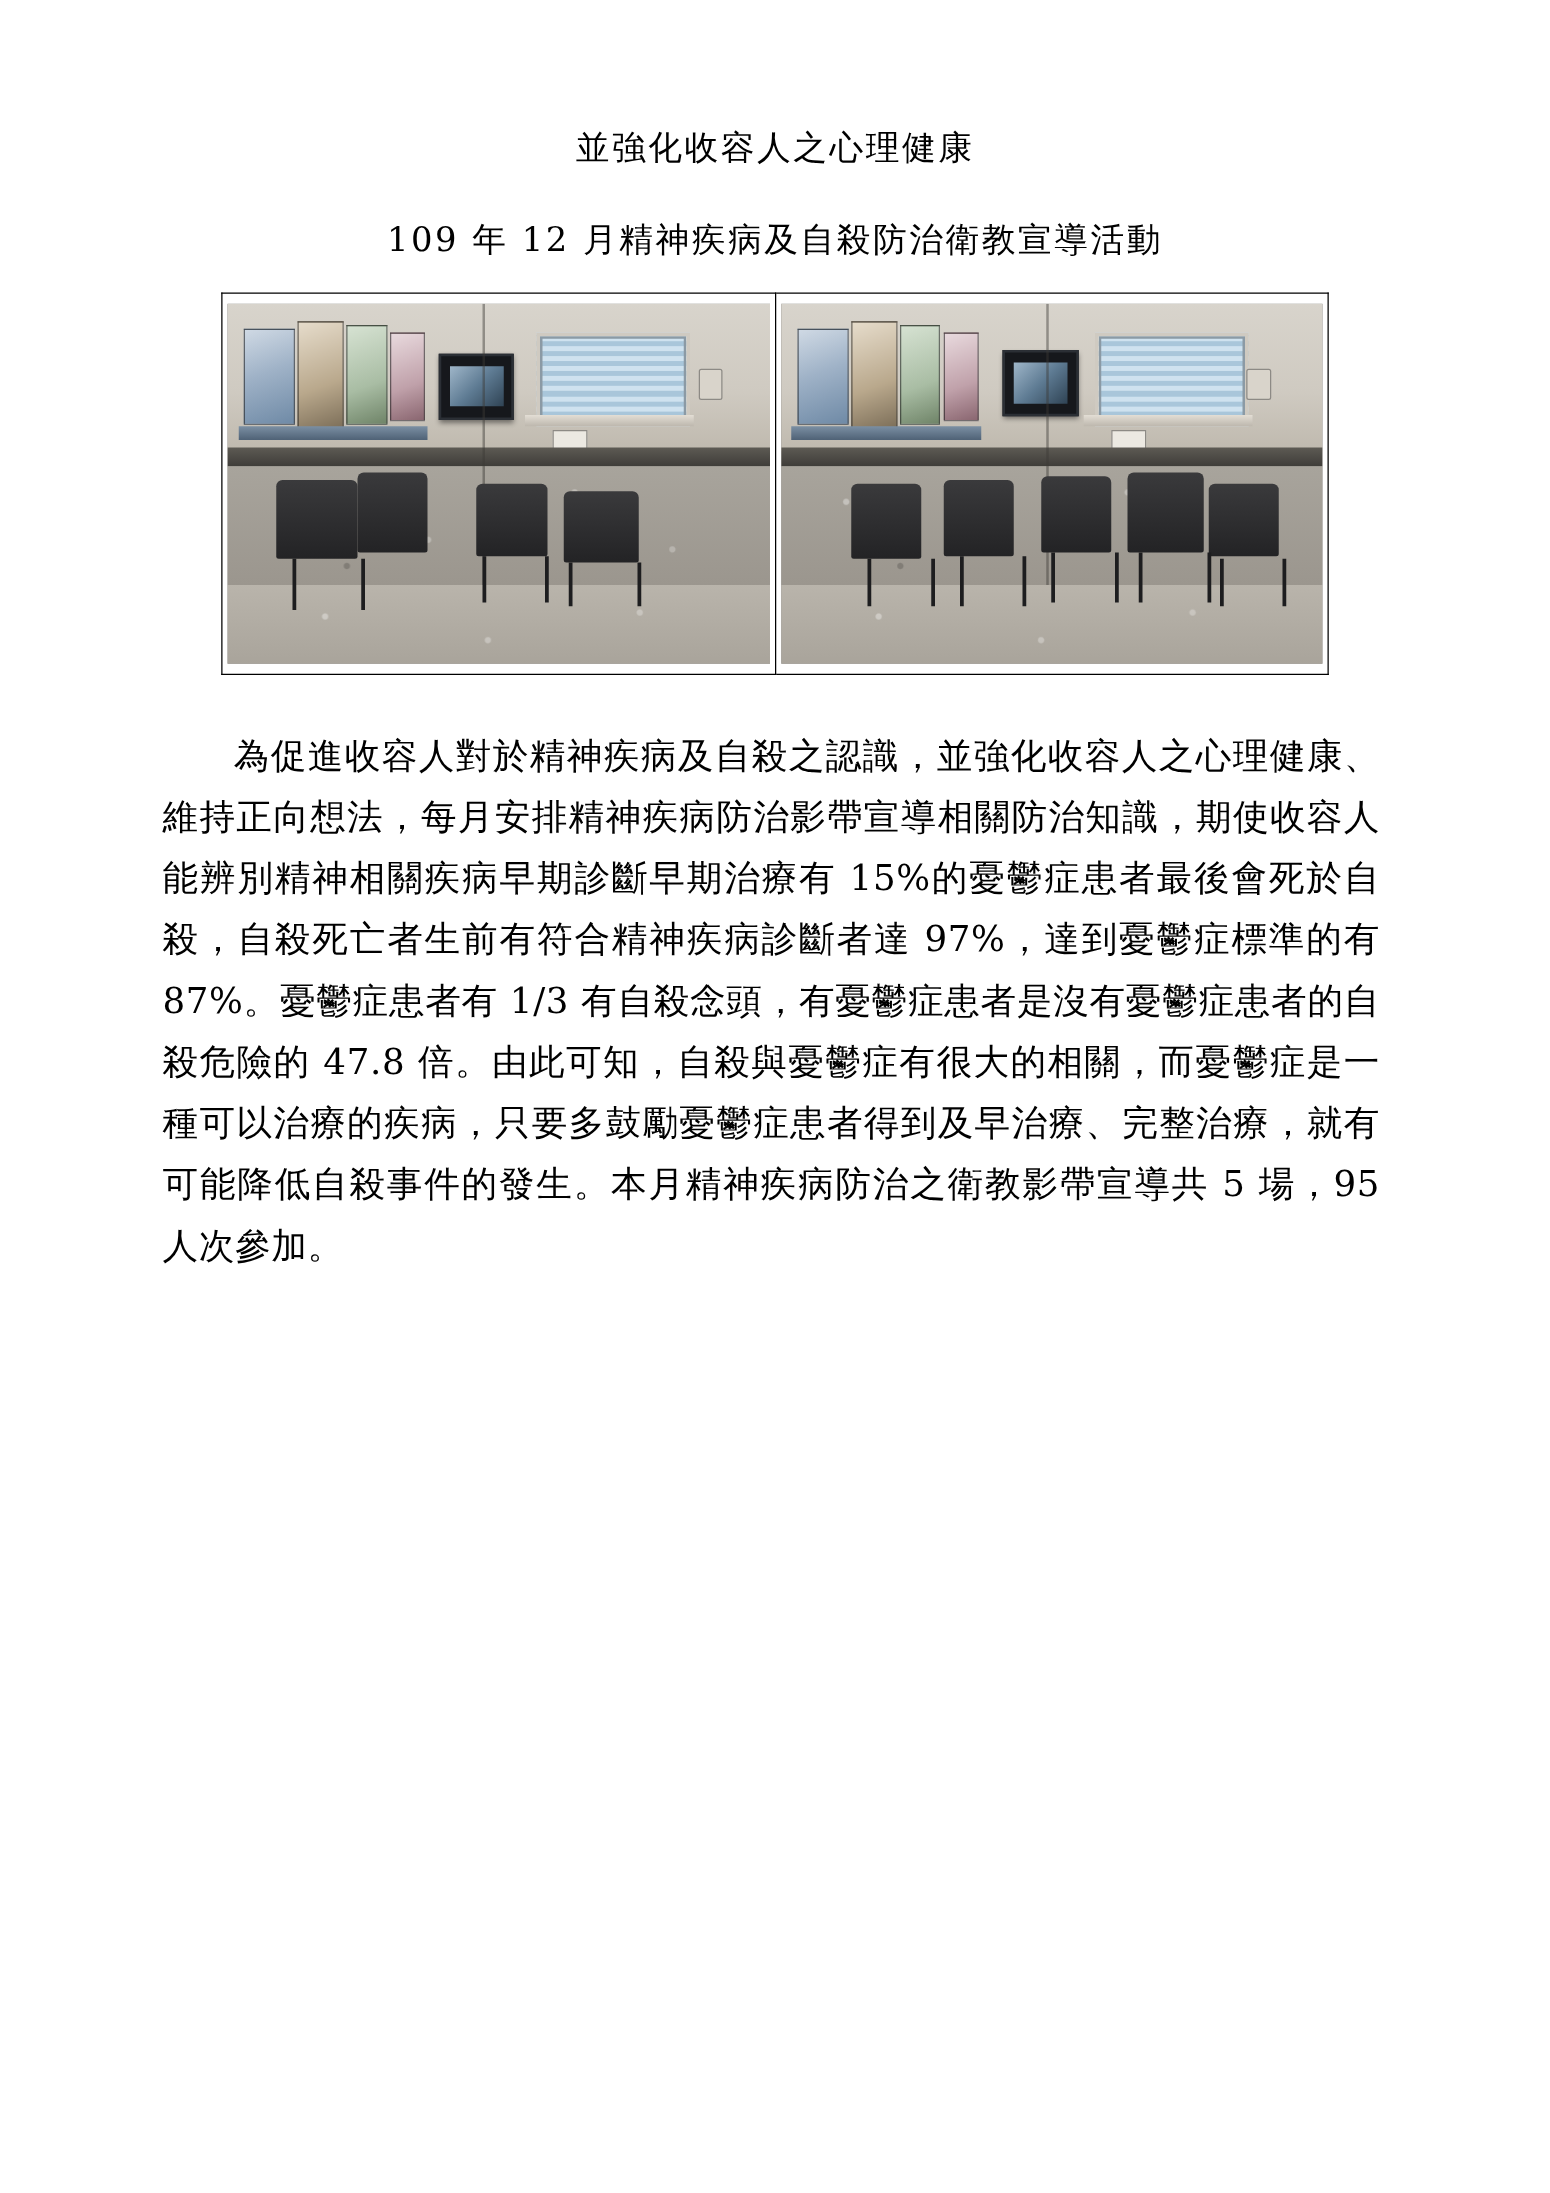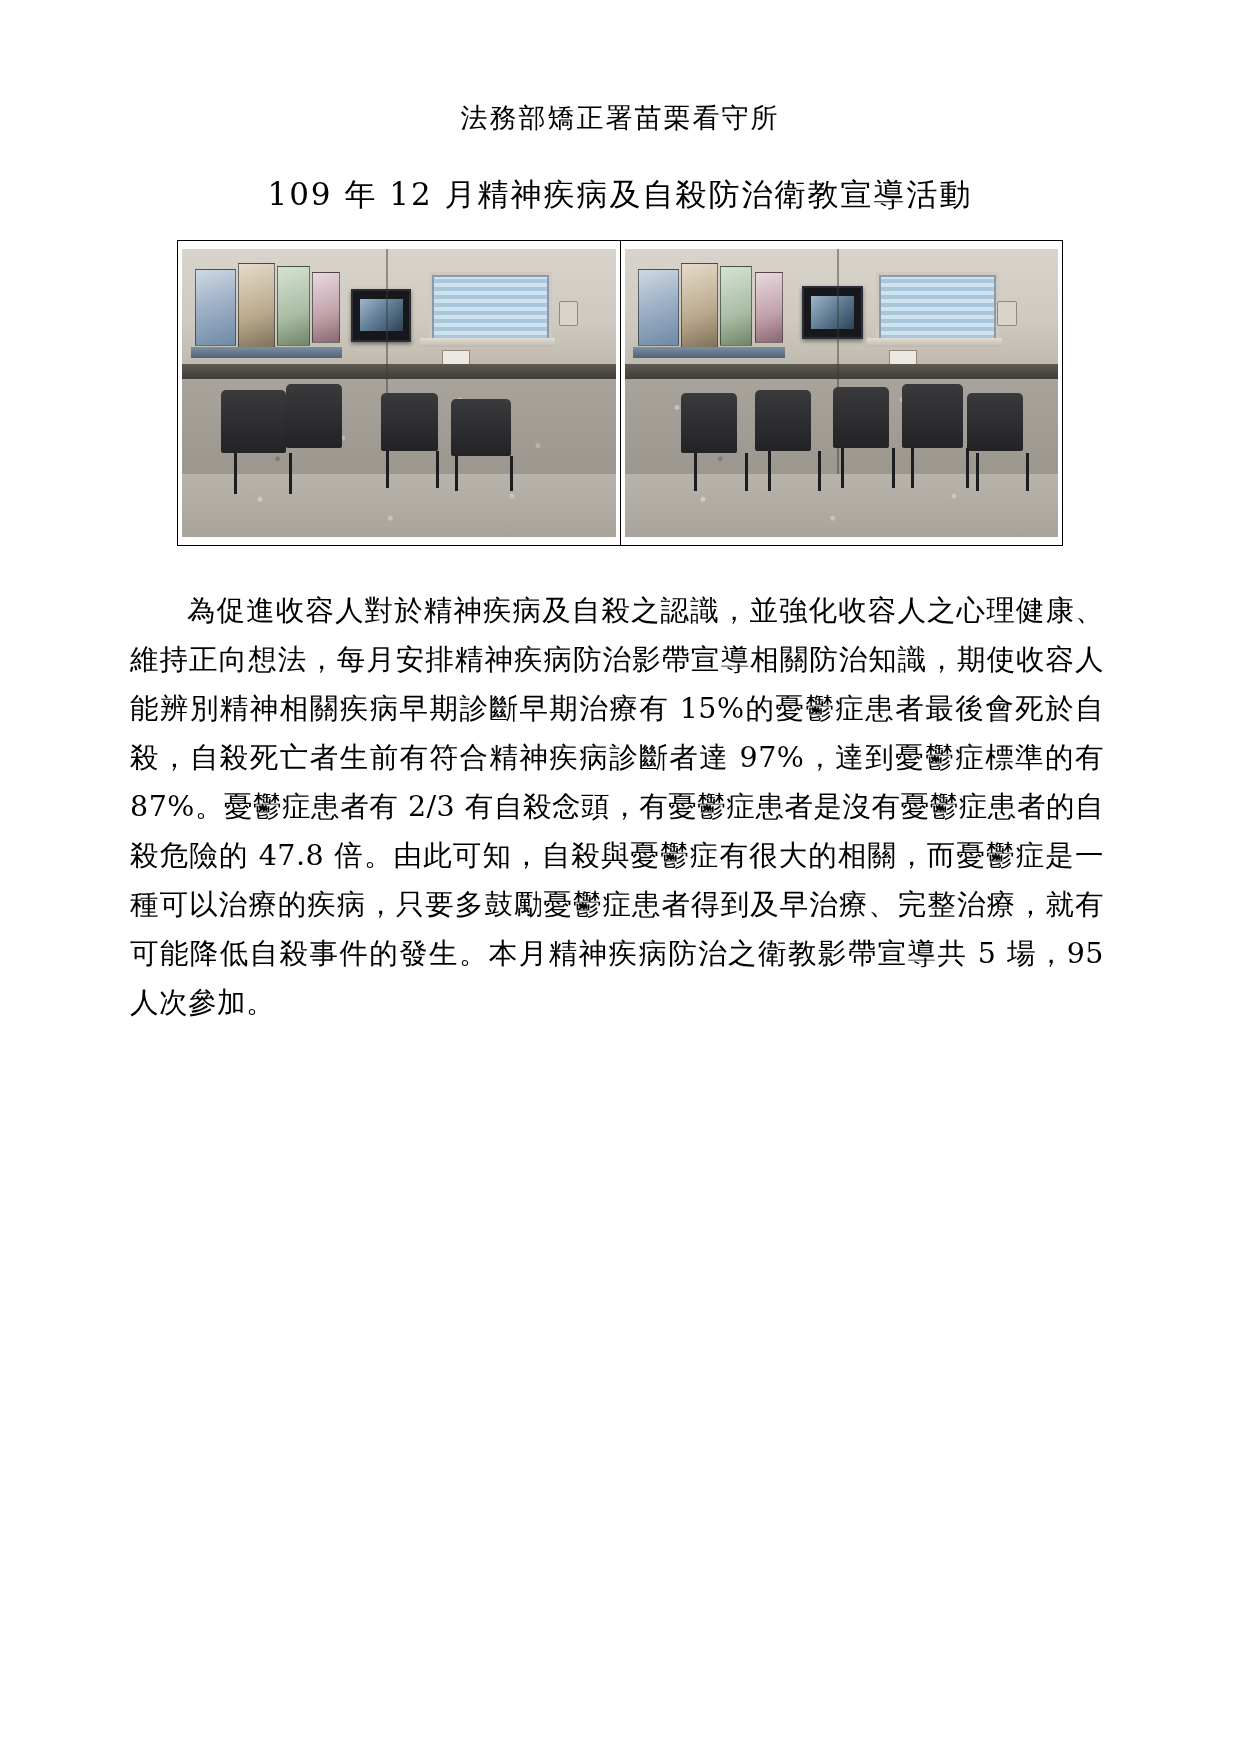--- a/index.html
+++ b/index.html
@@ -24,21 +24,21 @@
   }
   .doc-title {
     text-align: center;
     font-size: 27px;
     letter-spacing: 2px;
     margin: 20px 0 0 0;
     font-family: "DejaVu Serif", "Liberation Serif", serif;
   }
   .doc-subtitle {
     text-align: center;
-    font-size: 31px;
+    font-size: 27px;
     letter-spacing: 2px;
     margin: 38px 0 0 0;
   }
 
   
   .photo-table {
     margin: 24px auto 0 auto;
     width: 886px;
     border-collapse: collapse;
     border: 1.5px solid #000;
@@ -185,21 +185,21 @@
     text-indent: 2em;
     letter-spacing: 0.5px;
     padding-right: 6px;
   }
 </style>
 </head>
 <body>
 
 <div class="page">
 
-  <div class="doc-title">法務部矯正署苗栗看守所</div>
+  <div class="doc-title">並強化收容人之心理健康</div>
   <div class="doc-subtitle">109 年 12 月精神疾病及自殺防治衛教宣導活動</div>
 
   <table class="photo-table">
     <tbody>
         <tr>
       <td class="photo-cell">
         <div class="photo">
           <div class="ph-wall-top"></div>
           <div class="ph-poster p1"></div>
           <div class="ph-poster p2"></div>
@@ -299,15 +299,15 @@
             <div class="ph-leg" style="left:72%; top:64%; width:9%; height:14%; background:#2b3a4d;"></div>
             <div class="ph-shoe" style="left:72%; top:77%; width:5%; height:4%;"></div>
           </div>
         </div>
       </td>
     </tr>
   </tbody>
     </table>
 
 
-  <p class="body-text">為促進收容人對於精神疾病及自殺之認識，並強化收容人之心理健康、維持正向想法，每月安排精神疾病防治影帶宣導相關防治知識，期使收容人能辨別精神相關疾病早期診斷早期治療有 15%的憂鬱症患者最後會死於自殺，自殺死亡者生前有符合精神疾病診斷者達 97%，達到憂鬱症標準的有 87%。憂鬱症患者有 2/3 有自殺念頭，有憂鬱症患者是沒有憂鬱症患者的自殺危險的 47.8 倍。由此可知，自殺與憂鬱症有很大的相關，而憂鬱症是一種可以治療的疾病，只要多鼓勵憂鬱症患者得到及早治療、完整治療，就有可能降低自殺事件的發生。本月精神疾病防治之衛教影帶宣導共 5 場，95 人次參加。</p>
+  <p class="body-text">為促進收容人對於精神疾病及自殺之認識，並強化收容人之心理健康、維持正向想法，每月安排精神疾病防治影帶宣導相關防治知識，期使收容人能辨別精神相關疾病早期診斷早期治療有 15%的憂鬱症患者最後會死於自殺，自殺死亡者生前有符合精神疾病診斷者達 97%，達到憂鬱症標準的有 87%。憂鬱症患者有 1/3 有自殺念頭，有憂鬱症患者是沒有憂鬱症患者的自殺危險的 47.8 倍。由此可知，自殺與憂鬱症有很大的相關，而憂鬱症是一種可以治療的疾病，只要多鼓勵憂鬱症患者得到及早治療、完整治療，就有可能降低自殺事件的發生。本月精神疾病防治之衛教影帶宣導共 5 場，95 人次參加。</p>
 
 </div>
 
 </body></html>

